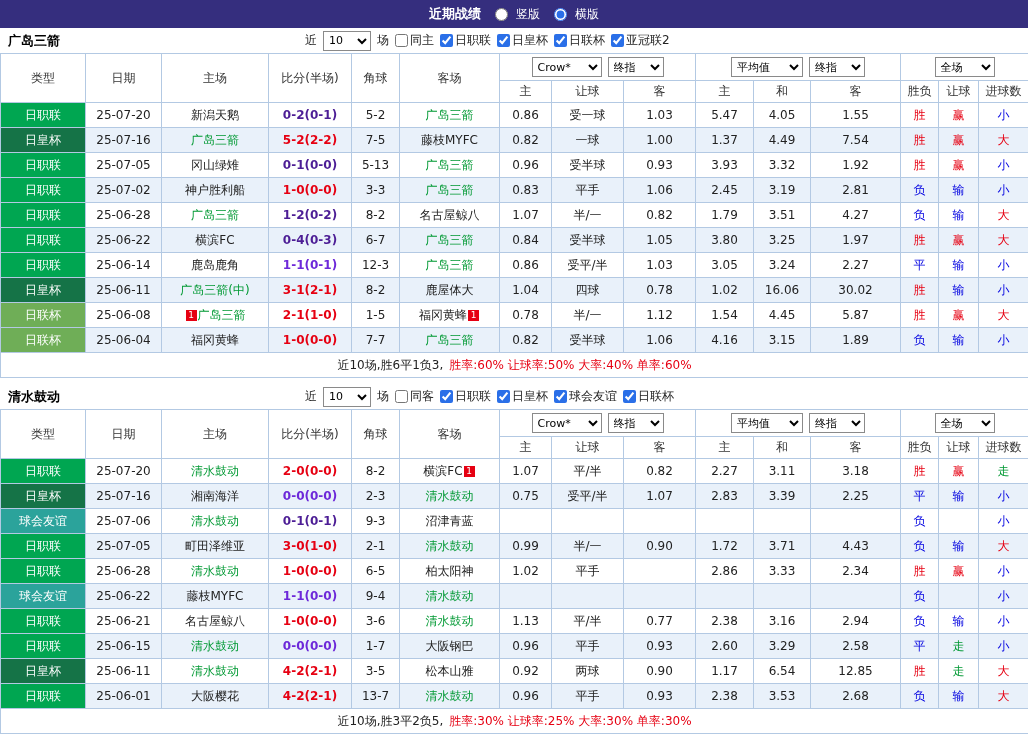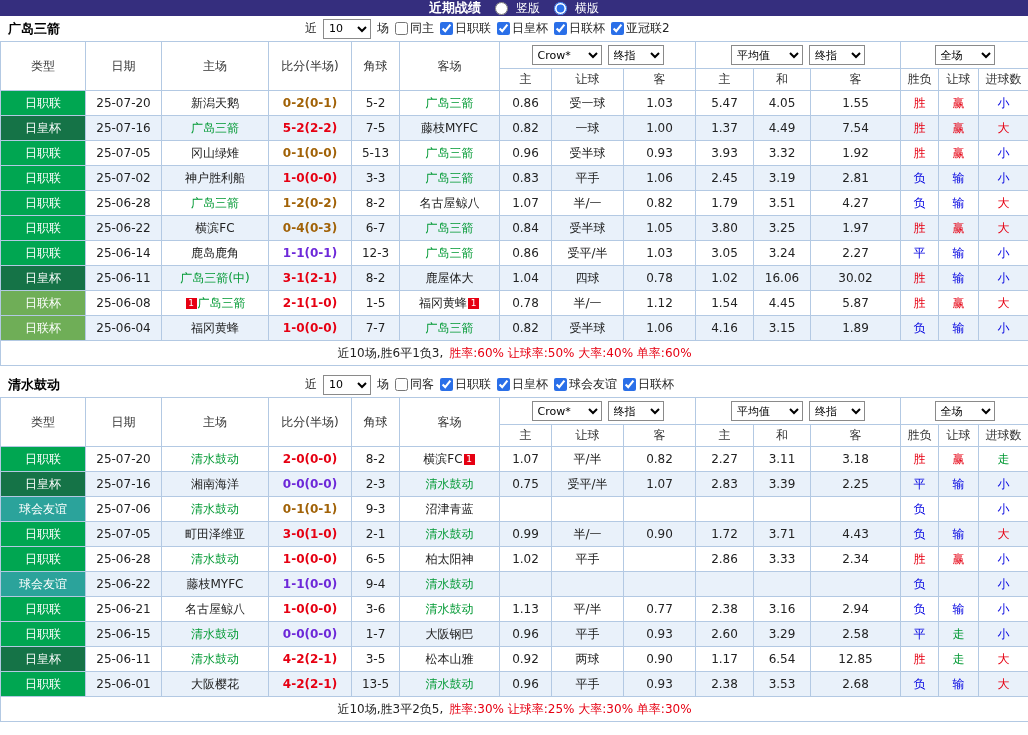--- a/index.html
+++ b/index.html
@@ -1,20 +1,20 @@
 <!DOCTYPE html>
 <html><head>
 <meta charset="utf-8">
 <style>
   *{box-sizing:border-box}
   html,body{margin:0;padding:0}
   body{width:1028px;height:735px;overflow:hidden;background:#fff;color:#222;
        font-family:"DejaVu Sans","Liberation Sans",sans-serif;font-size:12px}
   
-  .topbar{height:16px;background:#352e7e;color:#fff;display:flex;align-items:center;justify-content:center;gap:14px}
+  .topbar{height:28px;background:#352e7e;color:#fff;display:flex;align-items:center;justify-content:center;gap:14px}
   .topbar .title{font-weight:bold;font-size:13px}
   .topbar label{display:inline-flex;align-items:center;gap:8px;cursor:pointer}
   input[type=radio],input[type=checkbox]{width:13px;height:13px;margin:0;accent-color:#2a6fe8}
   
   .section-head{position:relative;height:25px;display:flex;align-items:center;padding:0 8px}
   .team-name{font-weight:bold;font-size:13px;color:#000}
   .filters{position:absolute;left:305px;display:flex;align-items:center;gap:6px;white-space:nowrap}
   .filters label{display:inline-flex;align-items:center;gap:2px}
   select{font-family:inherit;font-size:11px;height:20px;border:1px solid #8a8a8a;background:#fff;padding:0 1px}
   select[data-name="match-count-select"]{width:48px}
@@ -26,21 +26,21 @@
   table{border-collapse:collapse;width:1028px;table-layout:fixed}
   th,td{border:1px solid #b3c9e3;text-align:center;padding:2px 1px;white-space:nowrap;overflow:hidden}
   thead th{font-weight:normal;background:#fff;color:#333}
   .ctrl-row th{height:27px}
   .labels-row th{height:21px}
   tbody td{height:25px;padding:3px 1px}
   tbody tr:nth-child(even){background:#e9f1fa}
   .type-cell{color:#fff}
   .team{color:#009933}
   .score{font-weight:bold}
-  .sc-r{color:#e60012}.sc-g{color:#6d28d9}.sc-b{color:#a16207}
+  .sc-r{color:#e60012}.sc-g{color:#6d28d9}.sc-b{color:#4c1d95}
   .res-r{color:#e60012}.res-b{color:#0000e0}.res-g{color:#009933}
   .badge{display:inline-block;background:#e60012;color:#fff;font-size:9px;line-height:11px;width:11px;height:11px;margin:0 1px;vertical-align:1px;text-align:center}
   tfoot td{height:25px;background:#fff}
   .sum-stats{color:#e60012;margin-left:6px}
   .sel-group{display:flex;align-items:center;justify-content:center;gap:6px}
   .section + .section{margin-top:6px}
 </style>
 </head>
 <body>
 
@@ -562,21 +562,21 @@
           <td data-name="avg-away-odds">12.85</td>
           <td data-name="result-cell" class="res-r">胜</td>
           <td data-name="handicap-result-cell" class="res-g">走</td>
           <td data-name="goals-result-cell" class="res-r">大</td>
         </tr>
         <tr data-name="match-row">
           <td data-name="match-type-cell" class="type-cell" style="background: rgb(0, 166, 81);">日职联</td>
           <td data-name="match-date-cell">25-06-01</td>
           <td data-name="home-team-cell"><span data-name="team-name-text">大阪樱花</span></td>
           <td data-name="score-cell" class="score sc-r">4-2(2-1)</td>
-          <td data-name="corner-cell">13-5</td>
+          <td data-name="corner-cell">13-7</td>
           <td data-name="away-team-cell"><span data-name="team-name-text" class="team">清水鼓动</span></td>
           <td data-name="handicap-home-odds">0.96</td>
           <td data-name="handicap-line-cell">平手</td>
           <td data-name="handicap-away-odds">0.93</td>
           <td data-name="avg-home-odds">2.38</td>
           <td data-name="avg-draw-odds">3.53</td>
           <td data-name="avg-away-odds">2.68</td>
           <td data-name="result-cell" class="res-b">负</td>
           <td data-name="handicap-result-cell" class="res-b">输</td>
           <td data-name="goals-result-cell" class="res-r">大</td>

